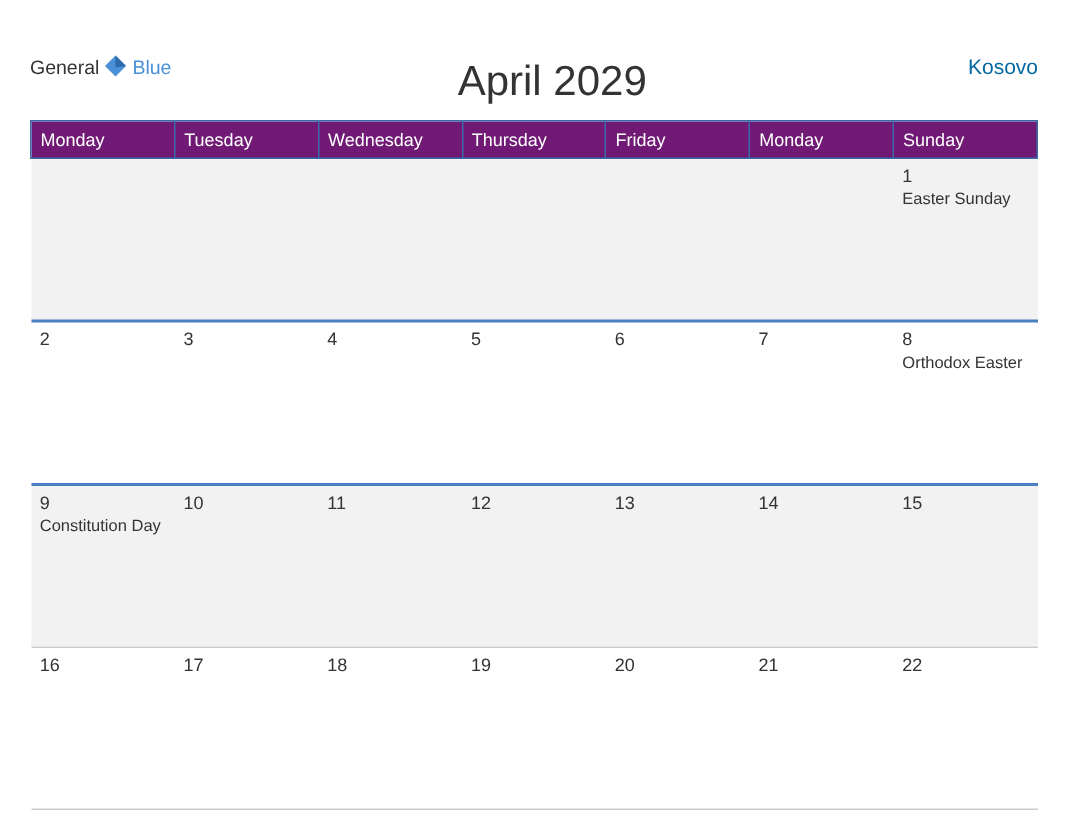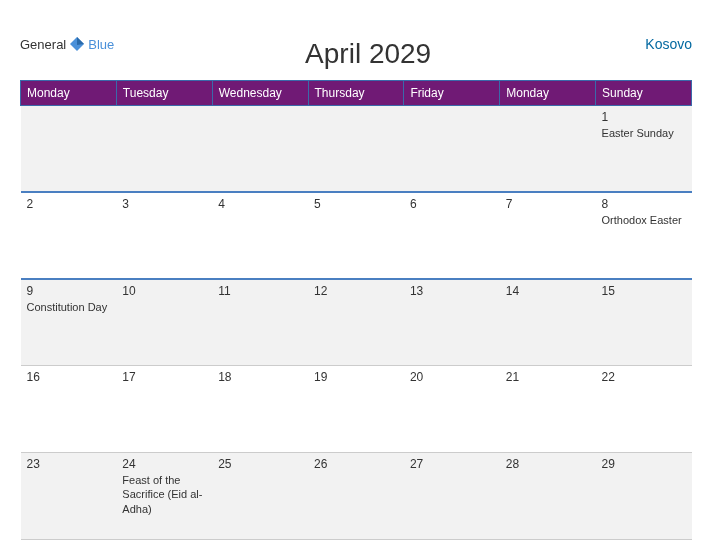--- a/index.html
+++ b/index.html
@@ -220,39 +220,15 @@
           <td>
             <div class="day-num">20</div>
           </td>
           <td>
             <div class="day-num">21</div>
           </td>
           <td>
             <div class="day-num">22</div>
           </td>
         </tr>
-        <tr>
-          <td>
-            <div class="day-num">23</div>
-          </td>
-          <td>
-            <div class="day-num">24</div>
-            <div class="holiday">Feast of the Sacrifice (Eid al-Adha)</div>
-          </td>
-          <td>
-            <div class="day-num">25</div>
-          </td>
-          <td>
-            <div class="day-num">26</div>
-          </td>
-          <td>
-            <div class="day-num">27</div>
-          </td>
-          <td>
-            <div class="day-num">28</div>
-          </td>
-          <td>
-            <div class="day-num">29</div>
-          </td>
-        </tr>
       </tbody>
   </table>
 </div>
 
 </body></html>

